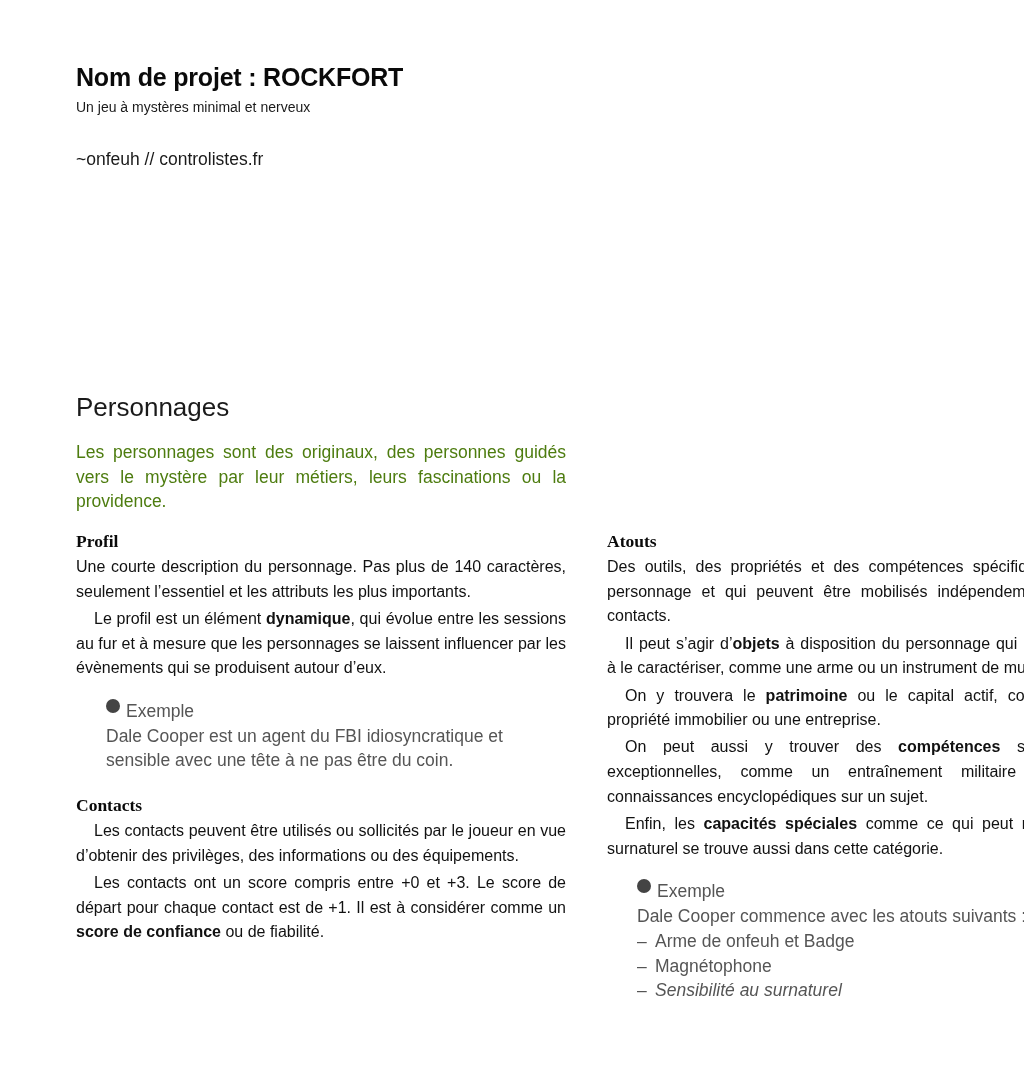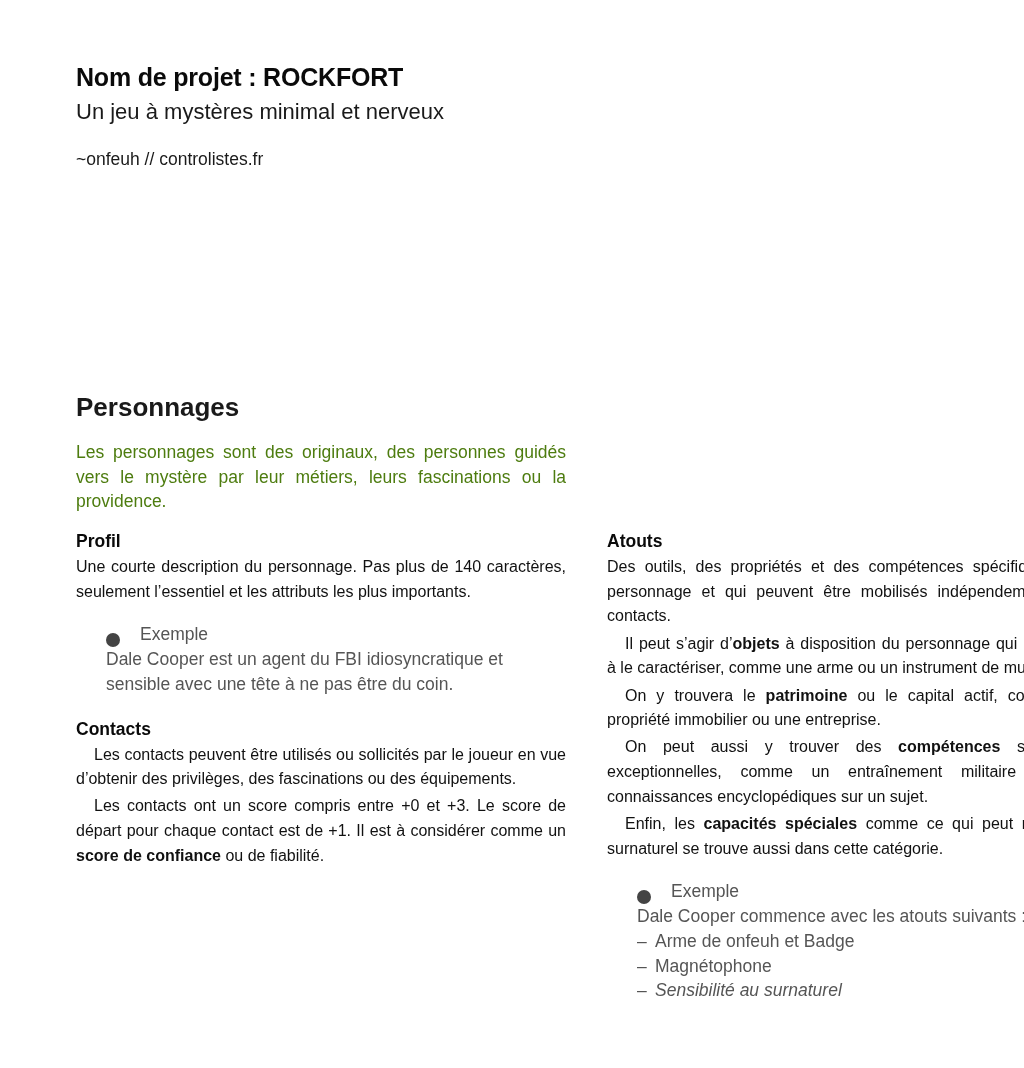--- a/index.html
+++ b/index.html
@@ -8,52 +8,52 @@
       font-family: "Liberation Sans", "DejaVu Sans", sans-serif;
       color: #111111;
     }
     .title {
       position: absolute; left: 76px; top: 63px; margin: 0;
       font-size: 25px; font-weight: bold; letter-spacing: -0.2px; color: #0a0a0a;
       white-space: nowrap;
     }
     .subtitle {
       position: absolute; left: 76px; top: 99px; margin: 0;
-      font-size: 22px; color: #1a1a1a; white-space: nowrap;
+      font-size: 14px; color: #1a1a1a; white-space: nowrap;
     }
     .author {
       position: absolute; left: 76px; top: 149px; margin: 0;
       font-size: 17.5px; color: #1a1a1a; white-space: nowrap;
     }
     .section-title {
       position: absolute; left: 76px; top: 392px; margin: 0;
-      font-size: 26px; font-weight: bold; color: #1a1a1a; white-space: nowrap;
+      font-size: 26px; font-weight: normal; color: #1a1a1a; white-space: nowrap;
     }
     .intro {
       position: absolute; left: 76px; top: 440px; width: 490px; margin: 0;
       font-size: 17.5px; line-height: 24.7px; text-align: justify; color: #4d7c0f;
     }
     .col {
       position: absolute; top: 529px; width: 490px;
     }
     .col.left { left: 76px; }
     .col.right { left: 607px; }
     .sub-title {
-      margin: 0 0 2px 0; font-size: 17.5px; font-weight: bold; line-height: 24px; color: #0a0a0a;
+      margin: 0 0 2px 0; font-size: 17.5px; font-weight: bold; line-height: 24px; color: #0a0a0a; font-family: Liberation Serif, serif;
     }
     .para {
       margin: 0 0 2.5px 0; font-size: 16px; line-height: 24.7px; text-align: justify; color: #111;
     }
     .para.indent { text-indent: 18px; }
     .para b { font-weight: bold; }
     .right .para { width: 490px; white-space: normal; }
     .example {
       margin: 18px 0 20px 30px; color: #555555; font-size: 17.5px; line-height: 24.7px;
     }
-    .example-label { display: flex; align-items: flex-end; gap: 20px; }
+    .example-label { display: flex; align-items: flex-start; gap: 6px; }
     .dot {
       display: inline-block; width: 14px; height: 14px; border-radius: 50%; background: #444444;
     }
     .example-list { list-style: none; margin: 0; padding: 0; }
     .example-list li { white-space: nowrap; }
     .example-list li .dash { display: inline-block; width: 18px; }
     .italic { font-style: italic; }
   </style>
 </head>
 <body>
@@ -62,32 +62,33 @@
 <p class="subtitle">Un jeu à mystères minimal et nerveux</p>
 <p class="author">~onfeuh // controlistes.fr</p>
 
 <h2 class="section-title">Personnages</h2>
 <p class="intro">Les personnages sont des originaux, des personnes guidés vers le mystère par leur métiers, leurs fascinations ou la providence.</p>
 
 <div class="col left">
   <div>
     <h3 class="sub-title">Profil</h3>
     <p class="para">Une courte description du personnage. Pas plus de 140 caractères, seulement l’essentiel et les attributs les plus importants.</p>
+    <p class="para indent"><span>Le profil est un élément </span><b>dynamique</b><span>, qui évolue entre les sessions au fur et à mesure que les personnages se laissent influencer par les évènements qui se produisent autour d’eux.</span></p>
     <div class="example">
       <div class="example-label">
         <span class="dot"></span>
         <span>Exemple</span>
       </div>
       <div>Dale Cooper est un agent du FBI idiosyncratique et sensible avec une tête à ne pas être du coin.</div>
     </div>
   </div>
 
   <div>
     <h3 class="sub-title">Contacts</h3>
-    <p class="para indent">Les contacts peuvent être utilisés ou sollicités par le joueur en vue d’obtenir des privilèges, des fascinations ou des équipements.</p>
+    <p class="para indent">Les contacts peuvent être utilisés ou sollicités par le joueur en vue d’obtenir des privilèges, des informations ou des équipements.</p>
     <p class="para indent"><span>Les contacts ont un score compris entre +0 et +3. Le score de départ pour chaque contact est de +1. Il est à considérer comme un </span><b>score de confiance</b><span> ou de fiabilité.</span></p>
   </div>
 </div>
 
 <div class="col right">
   <div>
     <h3 class="sub-title">Atouts</h3>
     <p class="para">Des outils, des propriétés et des compétences spécifiques à ce personnage et qui peuvent être mobilisés indépendemment des contacts.</p>
     <p class="para indent"><span>Il peut s’agir d’</span><b>objets</b><span> à disposition du personnage qui participent à le caractériser, comme une arme ou un instrument de musique.</span></p>
     <p class="para indent"><span>On y trouvera le </span><b>patrimoine</b><span> ou le capital actif, comme une propriété immobilier ou une entreprise.</span></p>

